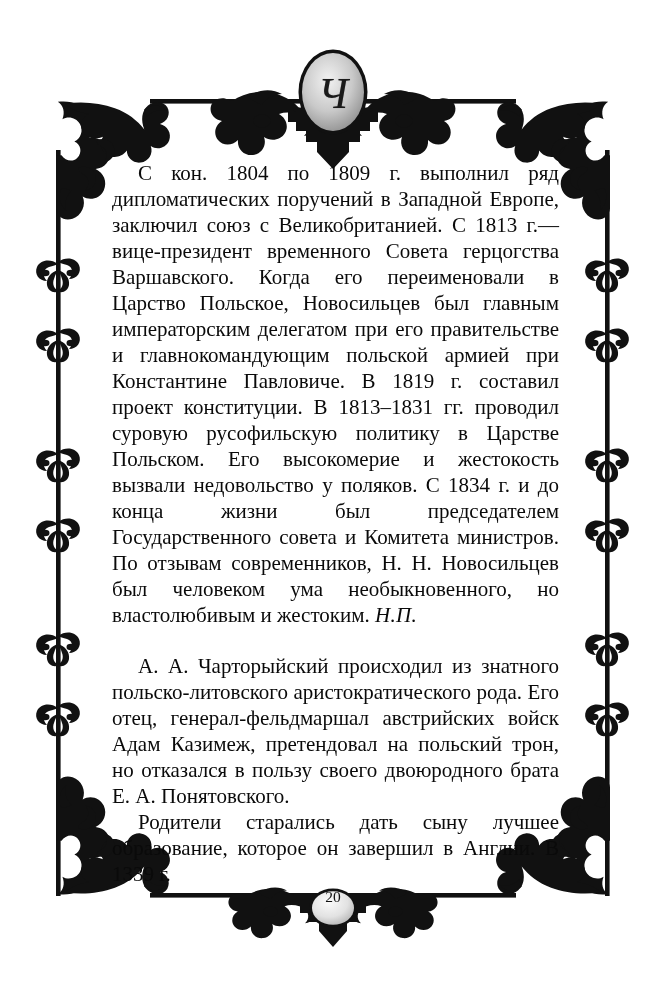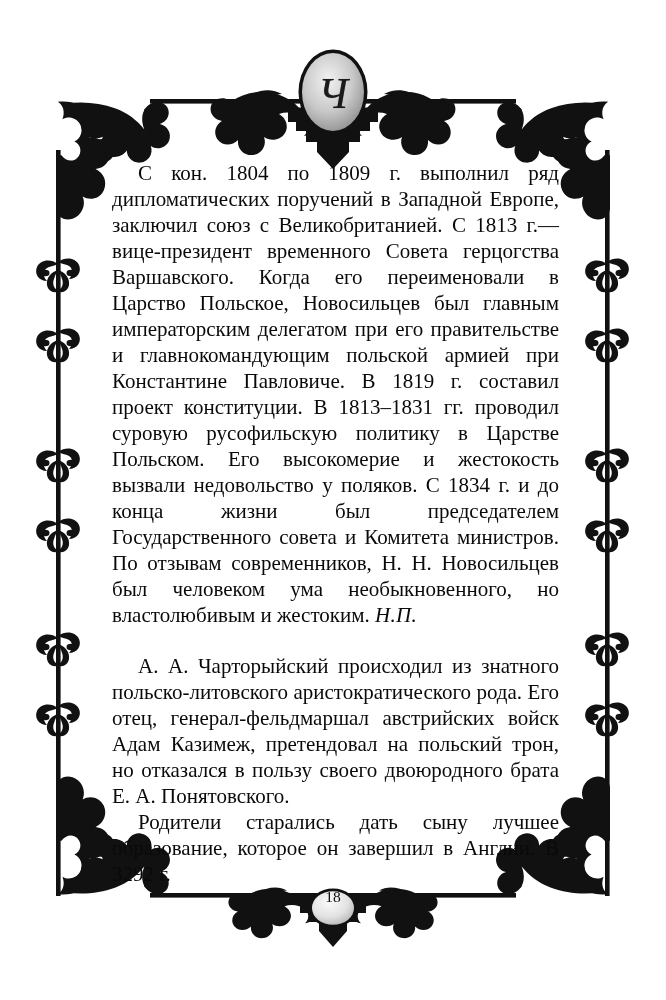--- a/index.html
+++ b/index.html
@@ -264,18 +264,18 @@
     </p>
 
     <div class="para-gap"></div>
 
 
     <p class="para">
       <span>А. А. Чарторыйский происходил из знатного польско-литовского аристократического рода. Его отец, генерал-фельдмаршал австрийских войск Адам Казимеж, претендовал на польский трон, но отказался в пользу своего двоюродного брата Е. А. Понятовского.</span>
     </p>
 
     <p class="para">
-      <span>Родители старались дать сыну лучшее образование, которое он завершил в Англии. В 3292 г.</span>
+      <span>Родители старались дать сыну лучшее образование, которое он завершил в Англии. В 1339 г.</span>
     </p>
   </div>
 
-  <div class="folio">18</div>
+  <div class="folio">20</div>
 </div>
 
 </body></html>

